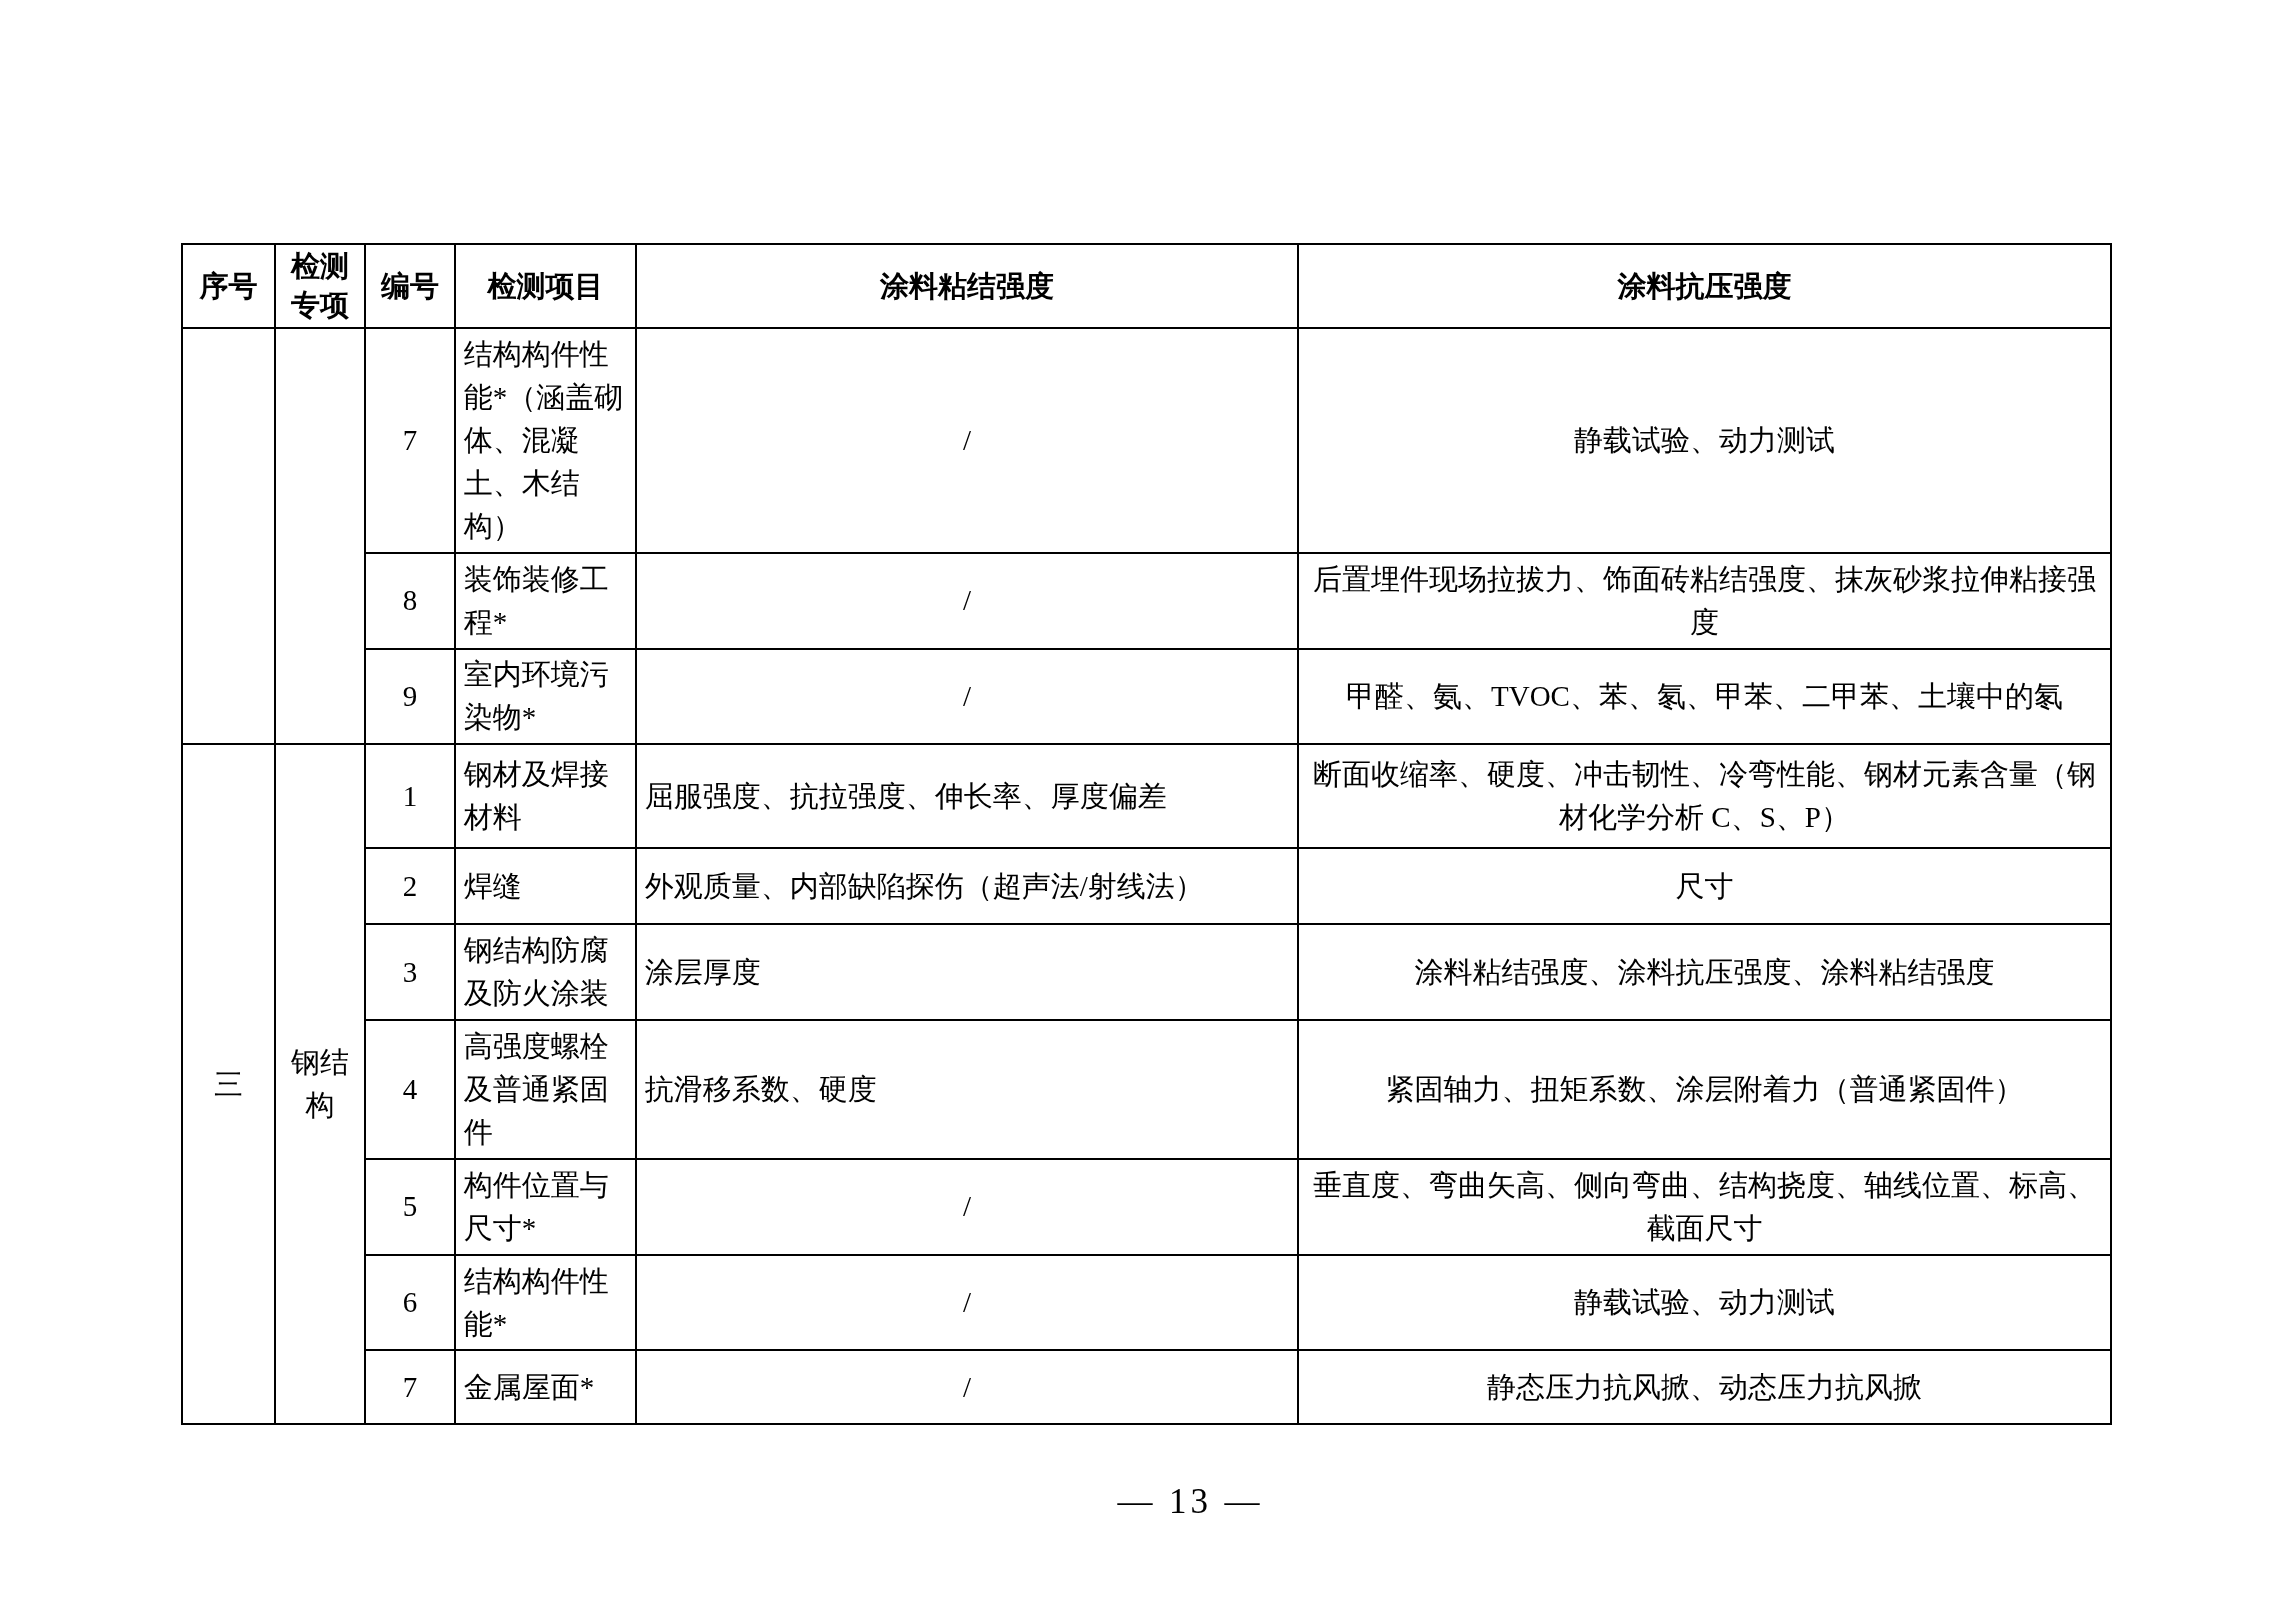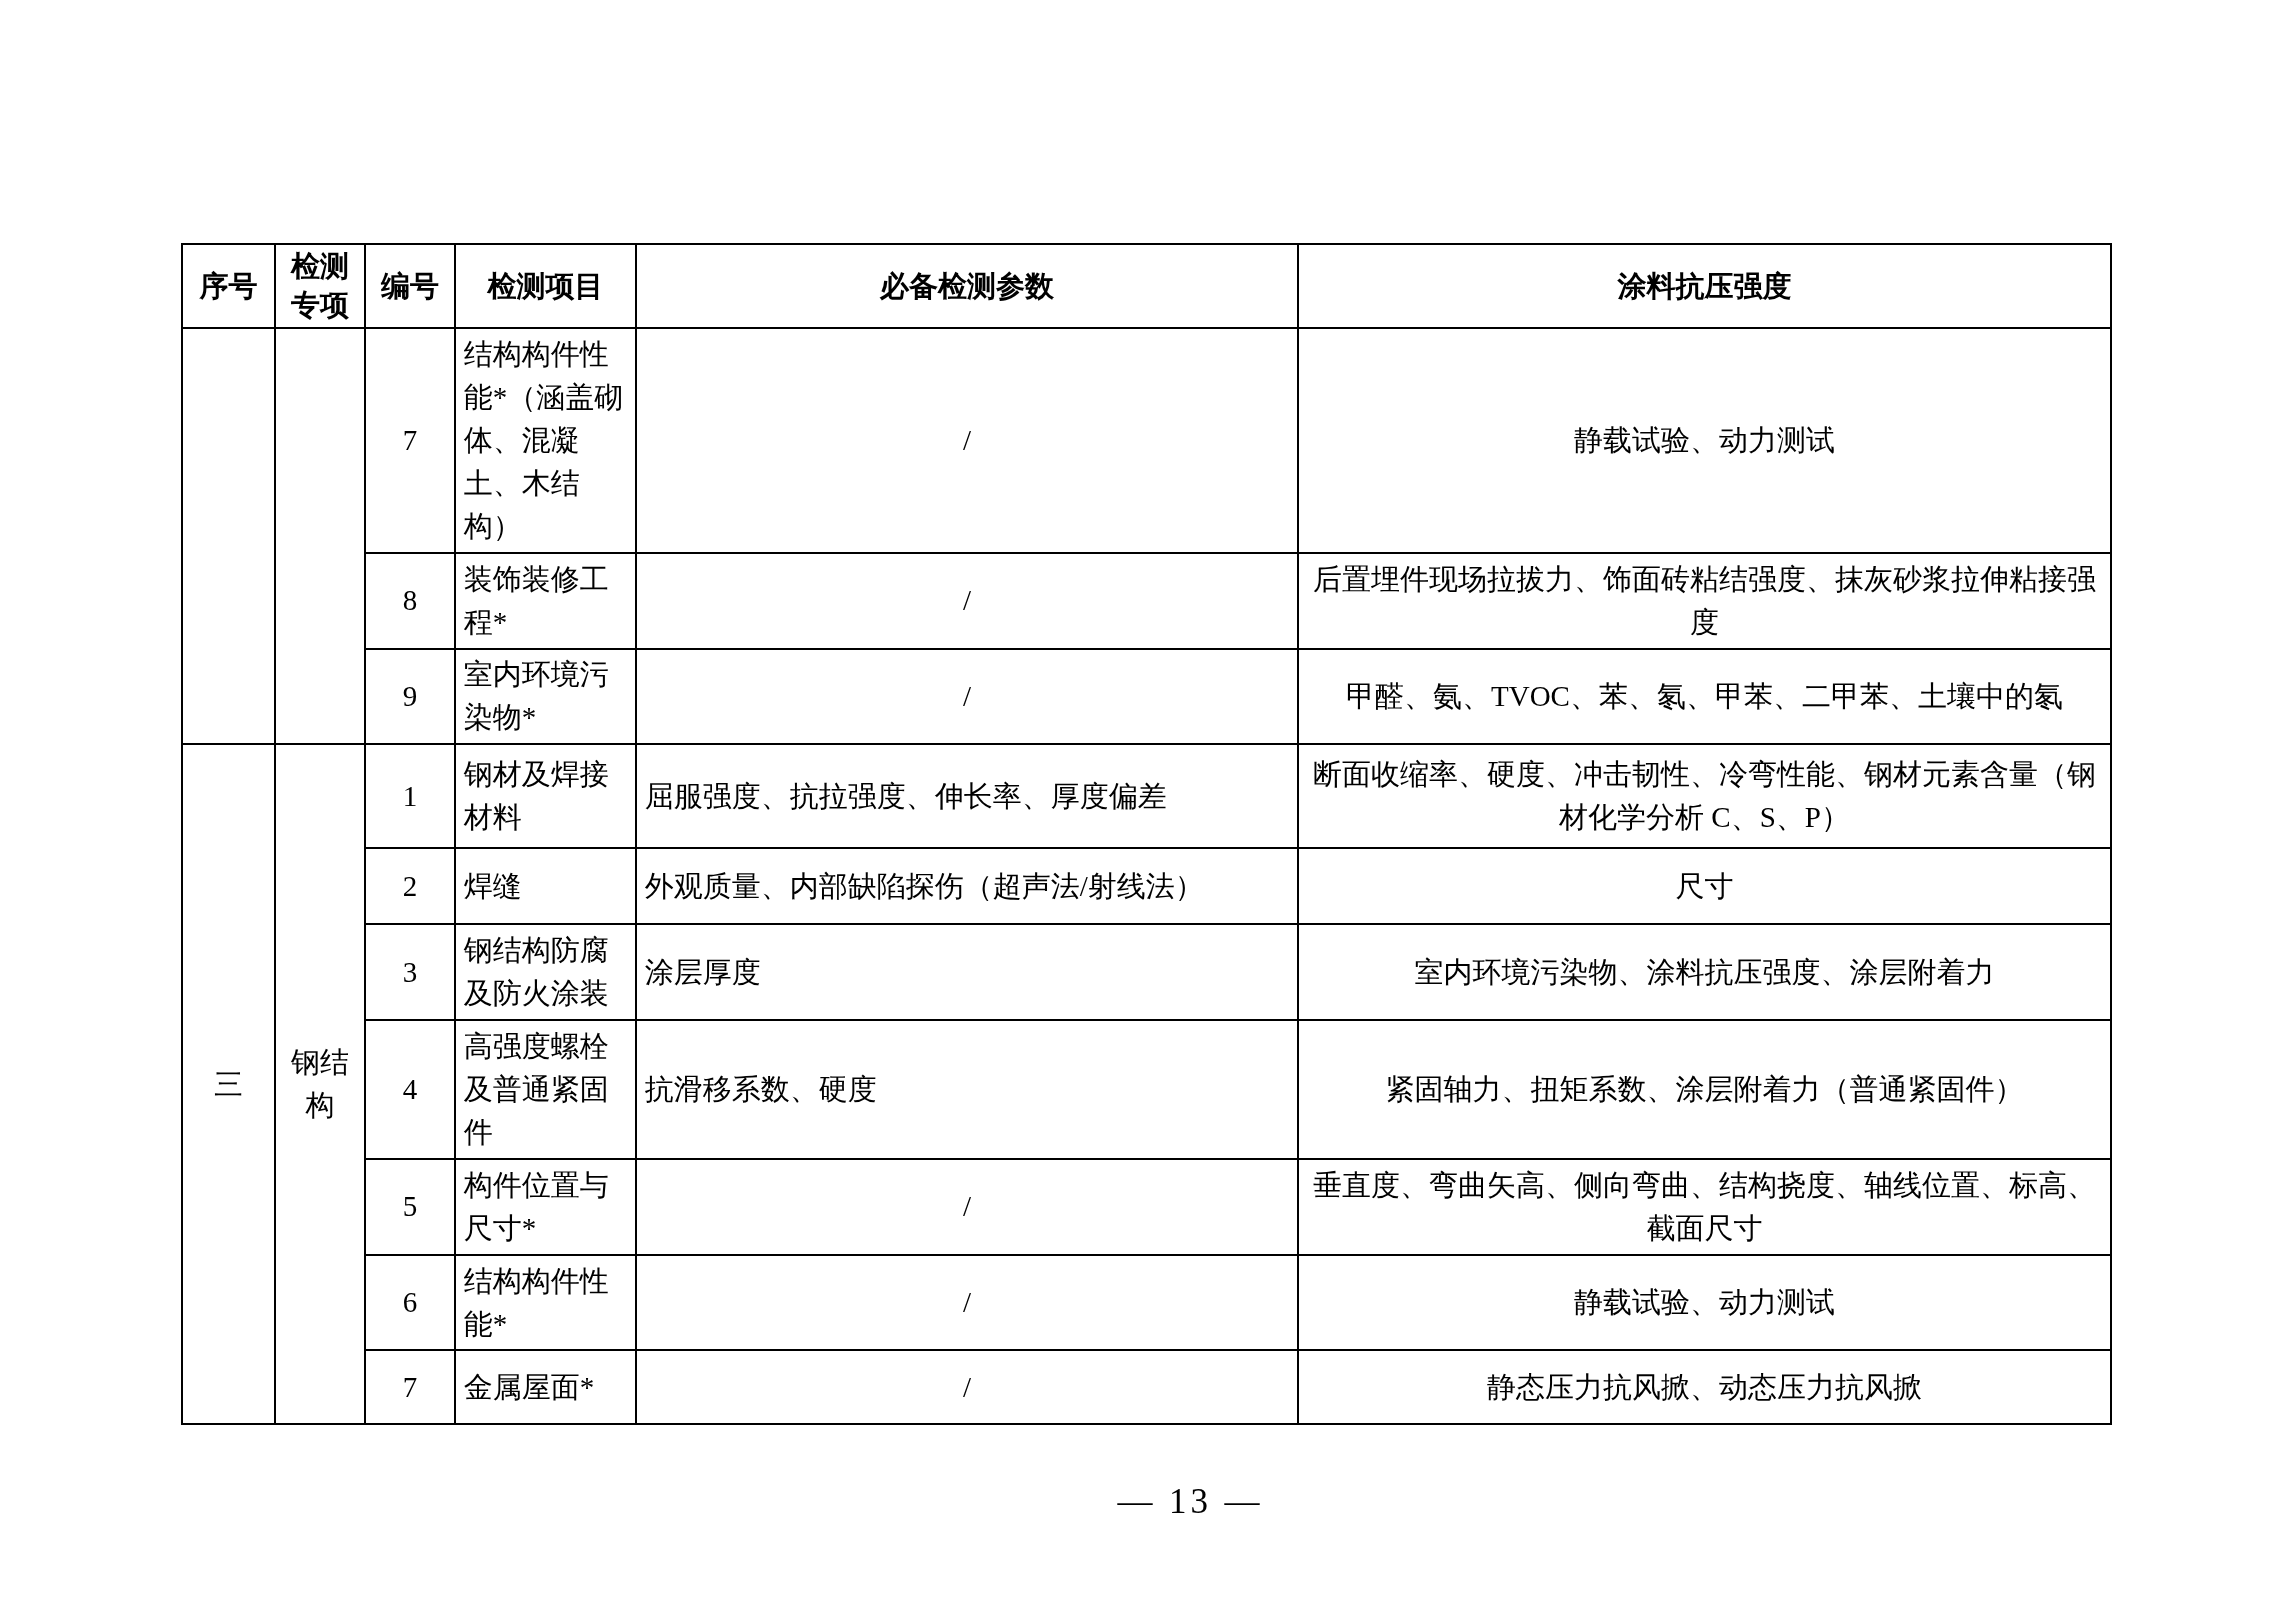--- a/index.html
+++ b/index.html
@@ -93,21 +93,21 @@
         <col style="width: 181px;">
         <col style="width: 662px;">
         <col style="width: 813px;">
       </colgroup>
     <thead>
       <tr style="height: 62px;">
           <th class="hdr-serial">序号</th>
           <th class="hdr-specialty">检测专项</th>
           <th class="hdr-no">编号</th>
           <th class="hdr-item">检测项目</th>
-          <th class="hdr-required">必备检测参数</th>
+          <th class="hdr-required">涂料粘结强度</th>
           <th class="hdr-optional">涂料抗压强度</th>
         </tr>
     </thead>
     <tbody>
         <tr style="height: 171px;">
           <td class="serial-cell" rowspan="3"></td>
           <td class="specialty-cell" rowspan="3"></td>
           <td class="no-cell">7</td>
           <td class="item-cell">结构构件性能*（涵盖砌体、混凝土、木结构）</td>
           <td class="required-cell slash">/</td>
@@ -136,21 +136,21 @@
         <tr style="height: 76px;">
           <td class="no-cell">2</td>
           <td class="item-cell">焊缝</td>
           <td class="required-cell">外观质量、内部缺陷探伤（超声法/射线法）</td>
           <td class="optional-cell">尺寸</td>
         </tr>
         <tr style="height: 86px;">
           <td class="no-cell">3</td>
           <td class="item-cell">钢结构防腐及防火涂装</td>
           <td class="required-cell">涂层厚度</td>
-          <td class="optional-cell">室内环境污染物、涂料抗压强度、涂层附着力</td>
+          <td class="optional-cell">涂料粘结强度、涂料抗压强度、涂料粘结强度</td>
         </tr>
         <tr style="height: 138px;">
           <td class="no-cell">4</td>
           <td class="item-cell">高强度螺栓及普通紧固件</td>
           <td class="required-cell">抗滑移系数、硬度</td>
           <td class="optional-cell">紧固轴力、扭矩系数、涂层附着力（普通紧固件）</td>
         </tr>
         <tr style="height: 90px;">
           <td class="no-cell">5</td>
           <td class="item-cell">构件位置与尺寸*</td>

